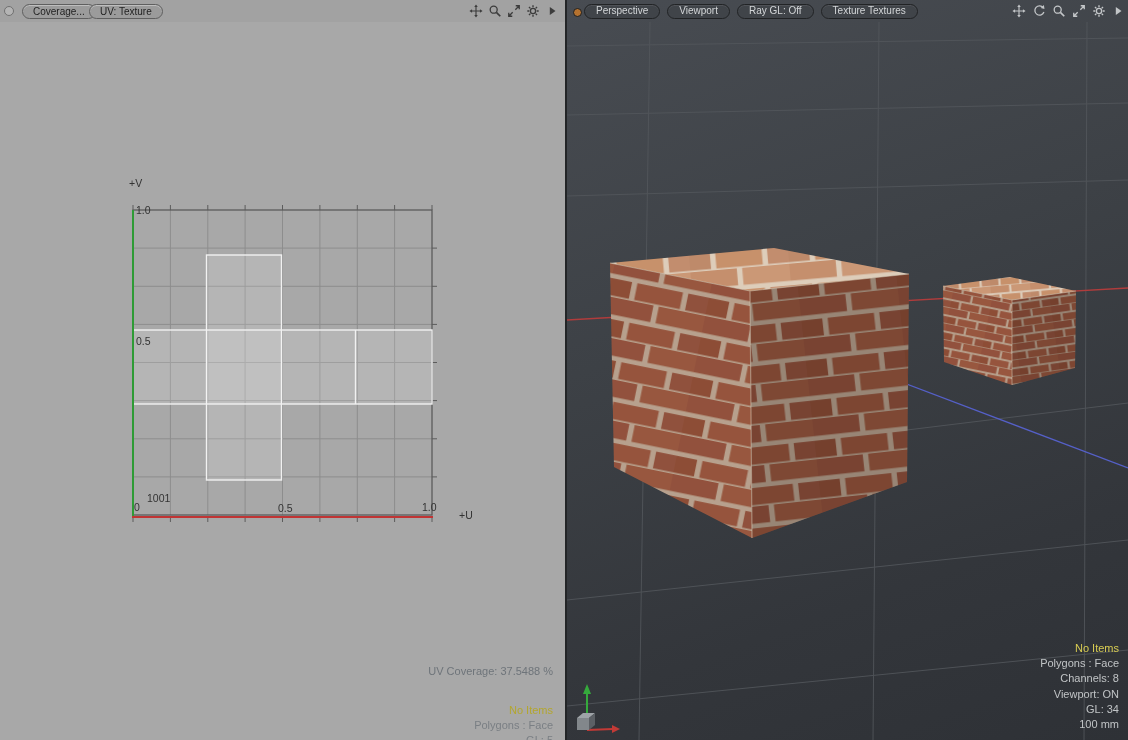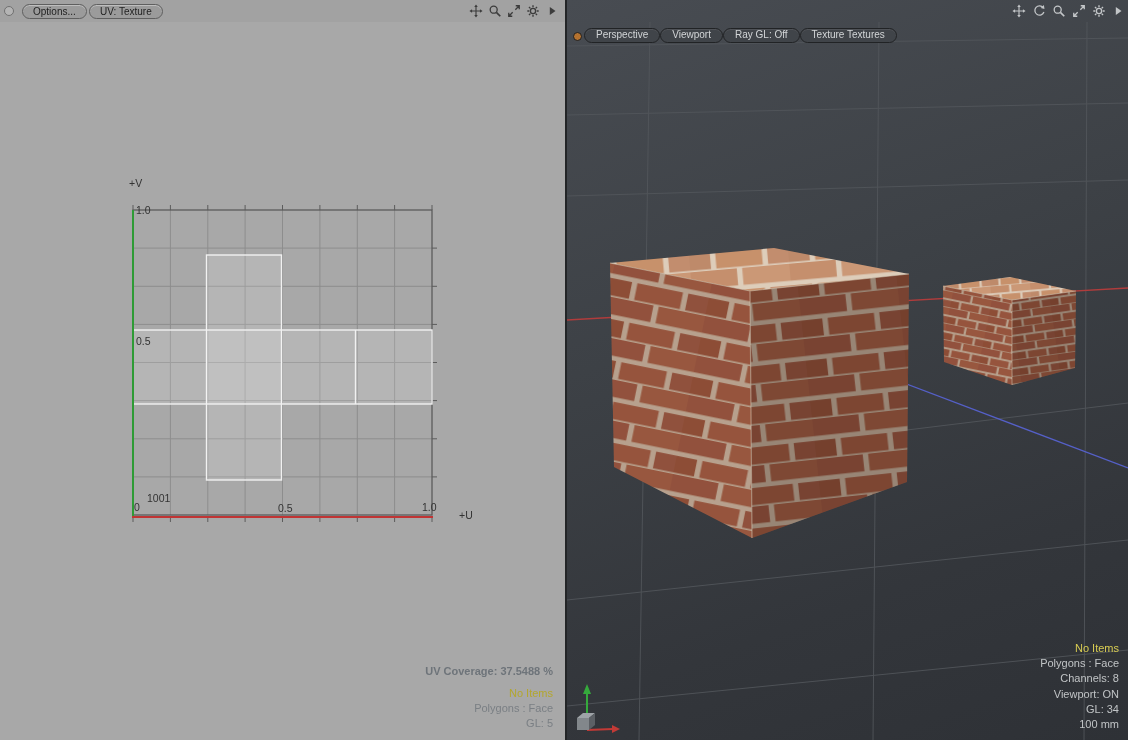--- a/index.html
+++ b/index.html
@@ -28,32 +28,32 @@
     padding:0 10px;cursor:default;
     box-shadow:inset 0 1px 0 rgba(255,255,255,0.35);
   }
   .icon-row{position:absolute;top:3px;display:flex;gap:3px;}
   .icon{width:16px;height:16px;display:inline-flex;align-items:center;justify-content:center;}
   .uv-toolbar .icon{color:#3c3c3c;}
   .uv-status{
     position:absolute;right:12px;top:664px;text-align:right;
     font-size:11px;line-height:15px;color:#7a7f84;
   }
-  .uv-status .coverage{color:#6e747a;margin-bottom:7px;font-weight:bold;}
+  .uv-status .coverage{color:#6e747a;margin-bottom:24px;}
   .uv-status .sel{color:#b3a62e;}
 
   
   #viewport-panel{
     position:absolute;left:565px;top:0;width:563px;height:740px;box-sizing:border-box;
     border-left:2px solid #232527;
     background:linear-gradient(160deg,#484c52 0%,#3d4146 40%,#33363b 75%,#2e3136 100%);
   }
   .vp-toolbar{
     position:absolute;left:0;top:0;width:100%;height:22px;
-    display:flex;align-items:center;padding-left:17px;box-sizing:border-box;margin-top:24px;
+    display:flex;align-items:center;gap:7px;padding-left:17px;box-sizing:border-box;
   }
   .vp-dot{
     position:absolute;left:6px;top:8px;width:7px;height:7px;border-radius:50%;
     background:#b5722f;border:1px solid #1d1f21;box-sizing:content-box;
   }
   .vp-btn{
     height:15px;box-sizing:border-box;
     background:#404449;border:1px solid #212325;border-radius:8px;
     font-family:inherit;font-size:10px;color:#d2d5d7;line-height:12px;
     padding:0 11px;cursor:default;
@@ -103,21 +103,21 @@
       <text class="grid-label" x="136" y="345" fill="#7f7f7f">0.5</text>
       <text class="grid-label" x="147" y="502" fill="#d2d2d2">1001</text>
       <text class="grid-label" x="134" y="511">0</text>
       <text class="grid-label" x="278" y="512">0.5</text>
       <text class="grid-label" x="422" y="511">1.0</text>
       <text class="grid-label" x="459" y="519">+U</text>
     </svg>
 
     <div class="uv-toolbar">
       <span class="panel-handle"></span>
-      <button class="uv-btn" style="left:22px">Options...</button>
+      <button class="uv-btn" style="left:22px">Coverage...</button>
       <button class="uv-btn" style="left:89px">UV: Texture</button>
       <span class="icon-row" style="left:468px">
         <span class="icon">
           <svg width="14" height="14" viewBox="0 0 16 16">
               <path d="M8 3V13M3 8H13" stroke="currentColor" stroke-width="1.3" fill="none"></path>
               <path d="M8 0.5 L10 3.5 H6 Z M8 15.5 L6 12.5 H10 Z M0.5 8 L3.5 6 V10 Z M15.5 8 L12.5 10 V6 Z" fill="currentColor"></path>
             </svg>
         </span>
         <span class="icon">
           <svg width="14" height="14" viewBox="0 0 16 16">

